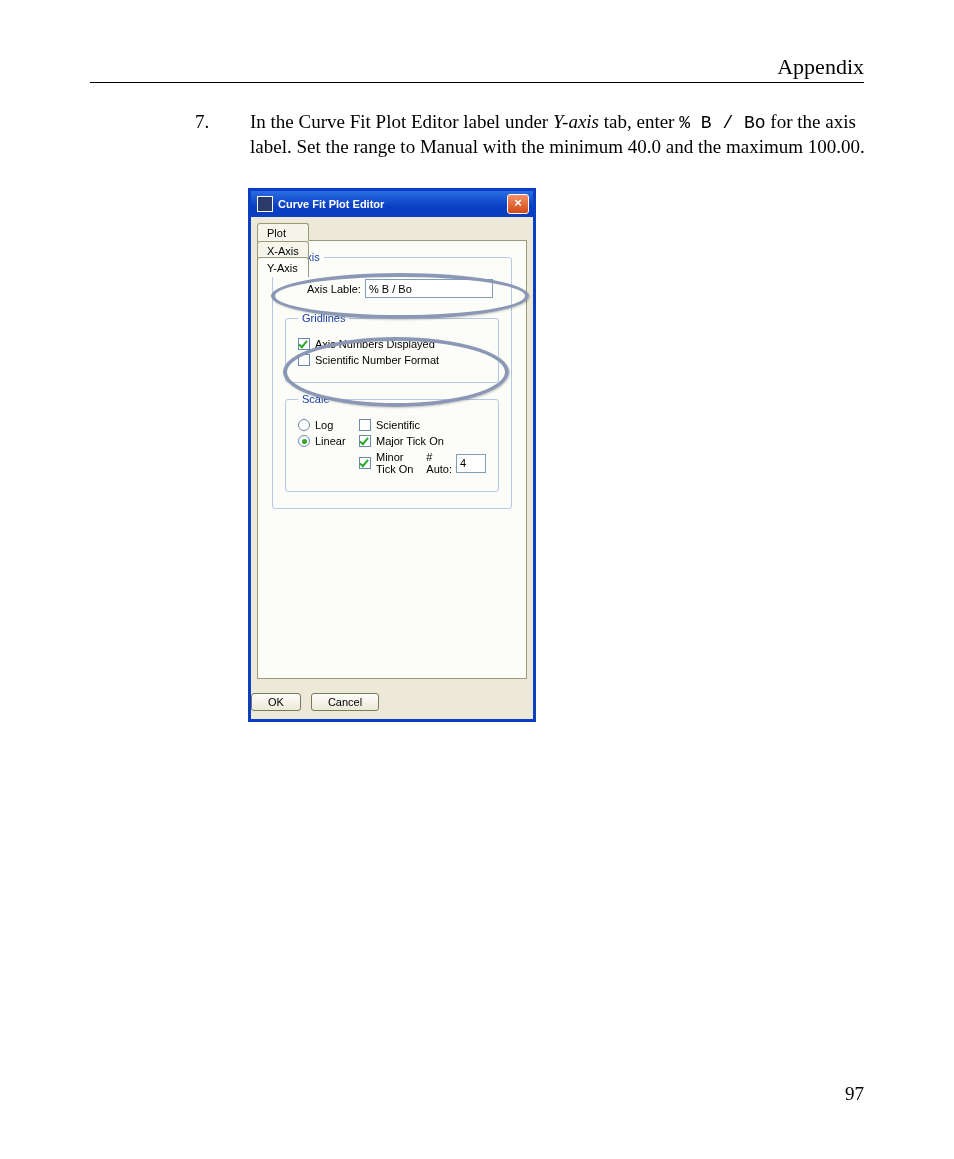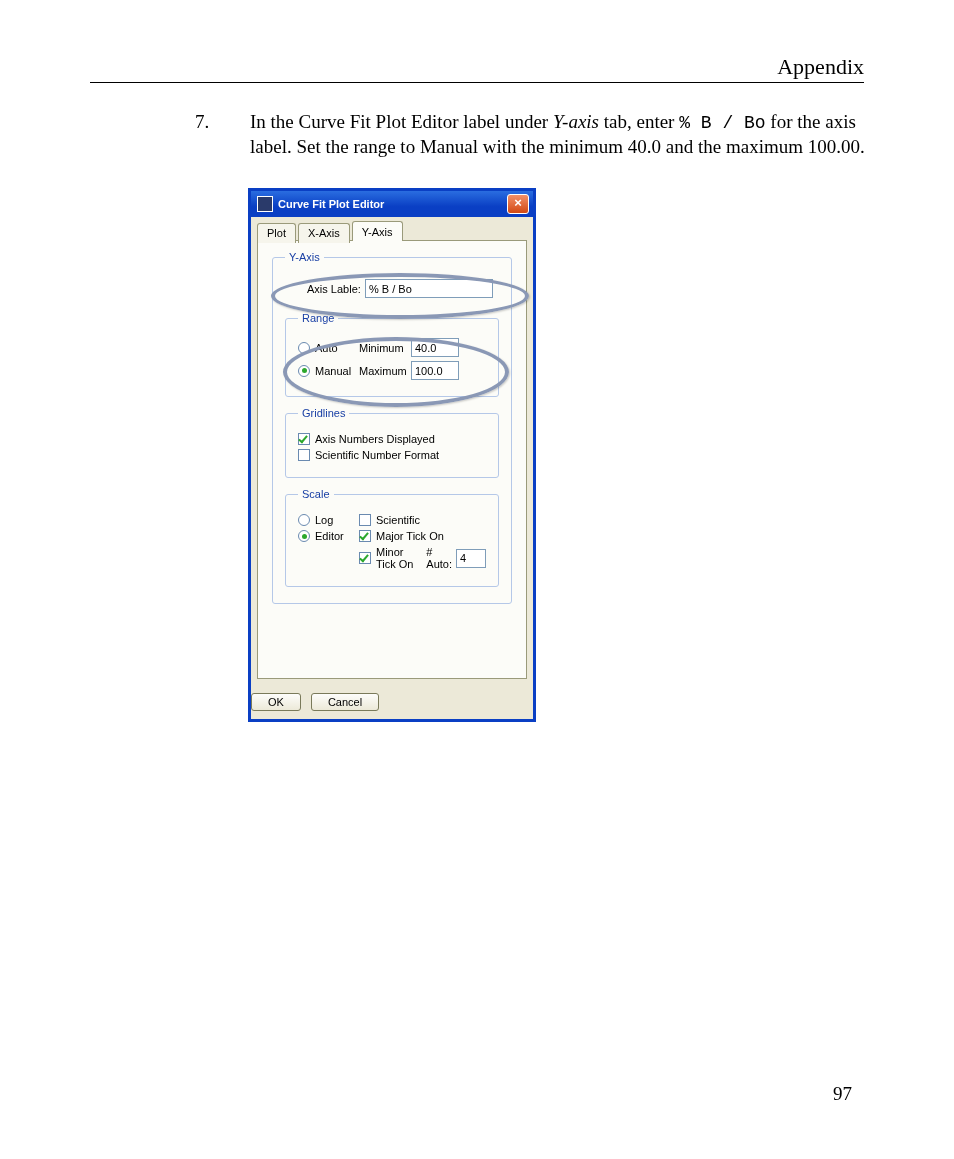--- a/index.html
+++ b/index.html
@@ -90,20 +90,21 @@
     position: relative;
     height: calc(100% - 26px);
     box-sizing: border-box;
   }
   
   .tabrow {
     position: absolute;
     top: 4px; left: 6px;
     display: flex;
     z-index: 2;
+    flex-direction: column;
   }
   .tab {
     padding: 3px 9px 2px;
     border: 1px solid #9a9a7a;
     border-bottom: none;
     background: #f6f5ec;
     margin-right: 2px;
     border-radius: 3px 3px 0 0;
     font-size: 11px;
     position: relative;
@@ -206,21 +207,21 @@
     position: absolute;
     border: 4px solid #8a98b5;
     border-radius: 50%;
     pointer-events: none;
     box-shadow: 1px 1px 2px rgba(0,0,0,0.2);
   }
   
   .pagenum {
     position: absolute;
     bottom: 54px;
-    right: 102px;
+    right: 90px;
     font-size: 19px;
     margin-left: 44px;
   }
 </style>
 </head>
 <body>
 
 <div class="page-header">Appendix</div>
 <div class="header-rule"></div>
 
@@ -245,37 +246,20 @@
     </div>
     <div class="tabpanel">
       <fieldset class="outer">
         <legend>Y-Axis</legend>
 
         <div class="row" style="margin:6px 0 14px;">
           <span class="lbl">Axis Lable:</span>
           <input class="txt wide" value="% B / Bo" style="">
         </div>
 
-        <fieldset>
-          <legend>Range</legend>
-          <div class="row">
-            <span class="radio"></span>
-            <span style="width:44px">Auto</span>
-            <span class="lbl2">Minimum</span>
-            <input class="txt small" value="40.0" style="">
-          </div>
-          <div class="row">
-            <span class="radio on">
-                <span class="dot"></span>
-              </span>
-            <span style="width:44px">Manual</span>
-            <span class="lbl2">Maximum</span>
-            <input class="txt small" value="100.0" style="">
-          </div>
-        </fieldset>
 
         <fieldset>
           <legend>Gridlines</legend>
           <div class="row">
             <span class="chk on">
                 <span class="tick"></span>
               </span>
             <span>Axis Numbers Displayed</span>
           </div>
           <div class="row">
@@ -289,21 +273,21 @@
           <div class="row">
             <span class="radio"></span>
             <span style="width:44px">Log</span>
             <span class="chk"></span>
             <span>Scientific</span>
           </div>
           <div class="row">
             <span class="radio on">
                 <span class="dot"></span>
               </span>
-            <span style="width:44px">Editor</span>
+            <span style="width:44px">Linear</span>
             <span class="chk on">
                 <span class="tick"></span>
               </span>
             <span>Major Tick On</span>
           </div>
           <div class="row" style="margin-left:61px;">
             <span class="chk on">
                 <span class="tick"></span>
               </span>
             <span>Minor Tick On</span>

